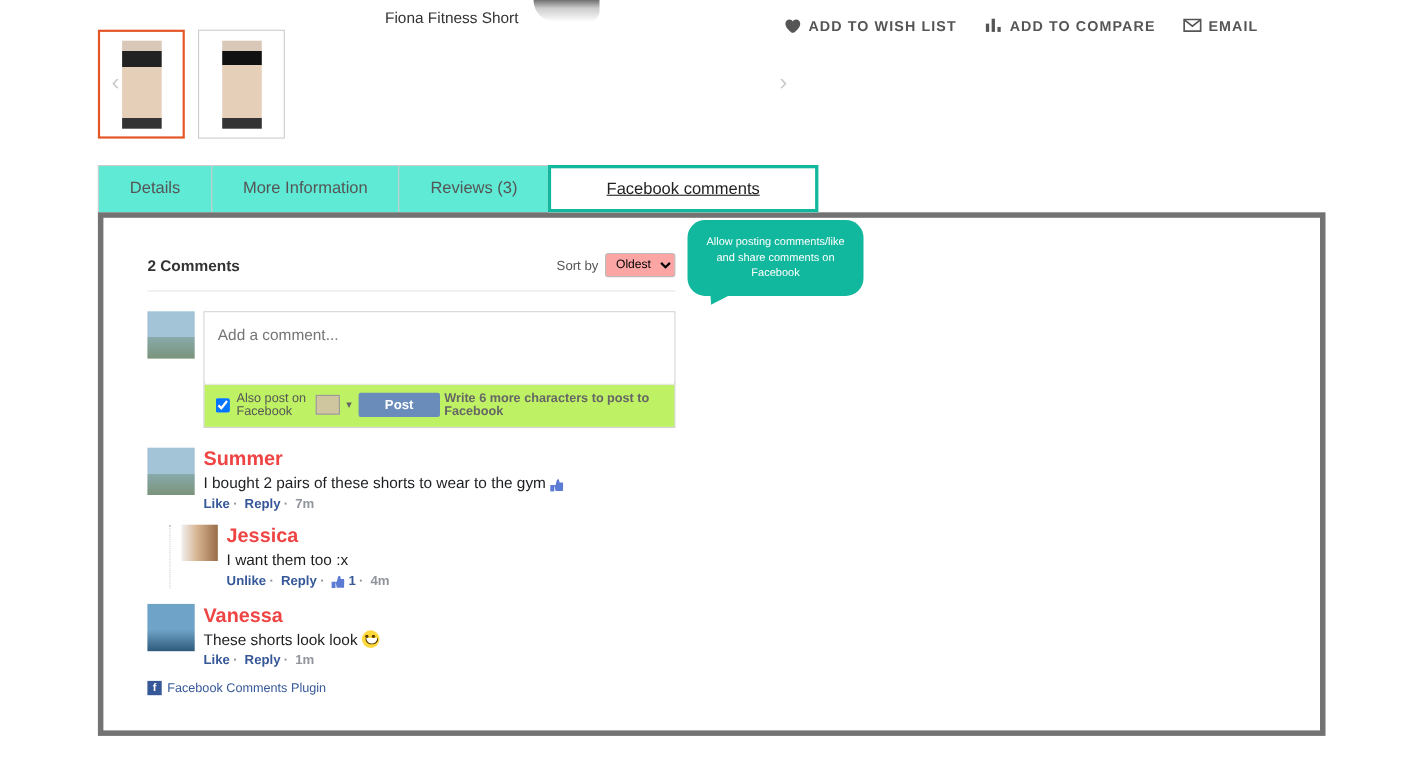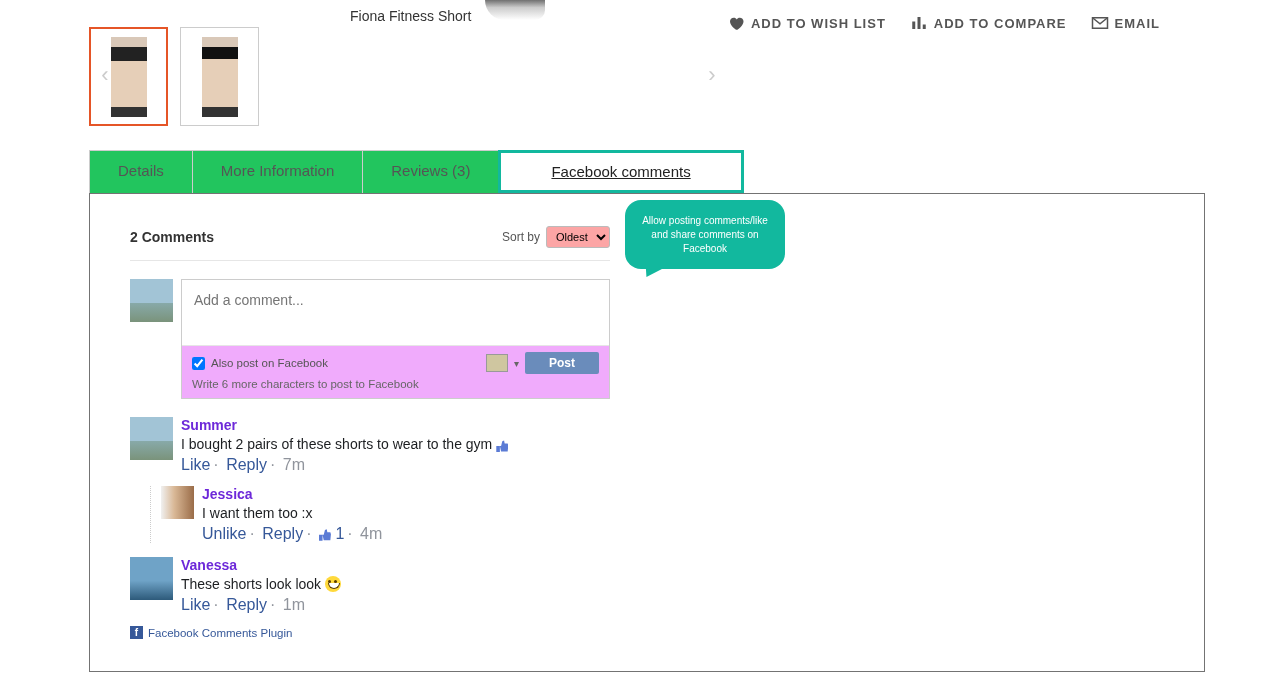--- a/index.html
+++ b/index.html
@@ -26,21 +26,21 @@
     left: 485px;
     width: 60px;
     height: 25px;
     background: linear-gradient(180deg, #333 0%, #ccc 50%, #fff 100%);
     border-bottom-left-radius: 20px;
     border-bottom-right-radius: 10px;
   }
   .action-links {
     position: absolute;
     top: 14px;
-    right: 120px;
+    right: 136px;
     display: flex;
     gap: 24px;
     align-items: center;
   }
   .action-link {
     color: #555;
     font-size: 13px;
     font-weight: 600;
     letter-spacing: 1px;
     display: flex;
@@ -97,37 +97,37 @@
     left: 89px;
     width: 1116px;
   }
   .tabs-row {
     display: flex;
   }
   .tab {
     padding: 11px 28px;
     border: 1px solid #ccc;
     border-bottom: none;
-    background: #22c55e;
+    background: #5eead4;
     color: #555;
     font-size: 15px;
     cursor: pointer;
     margin-right: -1px;
   }
   .tab.active {
     background: #fff;
     border: 3px solid #12b89e;
     color: #222;
     position: relative;
     z-index: 2;
     padding: 10px 50px;
     text-decoration: underline;
   }
   .tab-content {
-    border: 1px solid #737373;
+    border: 5px solid #737373;
     min-height: 430px;
     padding: 32px 40px;
     position: relative;
   }
 
   .fb-widget {
     width: 480px;
   }
   .fb-header {
     display: flex;
@@ -174,25 +174,25 @@
     border: none;
     padding: 12px;
     font-size: 14px;
     color: #999;
     height: 62px;
     resize: none;
     outline: none;
     font-family: inherit;
   }
   .fb-compose-footer {
-    background: #f0abfc;
+    background: #bef264;
     border-top: 1px solid #e6e6e6;
     padding: 6px 10px 8px 10px;
     display: flex;
-    flex-direction: column;
+    flex-direction: row;
     gap: 4px;
   }
   .fb-compose-row1 {
     display: flex;
     justify-content: space-between;
     align-items: center;
   }
   .fb-also {
     display: flex; align-items: center; gap: 6px;
     font-size: 11.5px; color: #555;
@@ -206,31 +206,31 @@
   .fb-post-btn {
     background: #6a8cbb;
     color: #fff;
     border: none;
     padding: 4px 24px;
     font-size: 12px;
     font-weight: 600;
     border-radius: 2px;
     cursor: pointer;
   }
-  .fb-hint { font-size: 11.5px; color: #666; }
+  .fb-hint { font-size: 11.5px; color: #666; font-weight: bold; }
 
   .fb-comment {
     display: flex;
     gap: 8px;
     margin-bottom: 12px;
   }
   .fb-cbody { flex: 1; }
-  .fb-author { color: #6d28d9; font-weight: 600; font-size: 14px; cursor: pointer; }
+  .fb-author { color: #ef4444; font-weight: 600; font-size: 18px; cursor: pointer; }
   .fb-text { font-size: 14px; color: #1c1e21; margin: 3px 0 4px 0; display: flex; align-items: flex-end; gap: 4px;}
-  .fb-meta { font-size: 16px; color: #90949c; }
+  .fb-meta { font-size: 12px; color: #90949c; font-weight: bold; }
   .fb-meta .act { color: #365899; cursor: pointer; }
   .fb-meta .sep { margin: 0 3px; }
   .fb-reply-wrap {
     border-left: 1px dotted #ccc;
     margin-left: 20px;
     padding-left: 10px;
     margin-bottom: 14px;
   }
   .fb-thumb-icon {
     display: inline-block;

